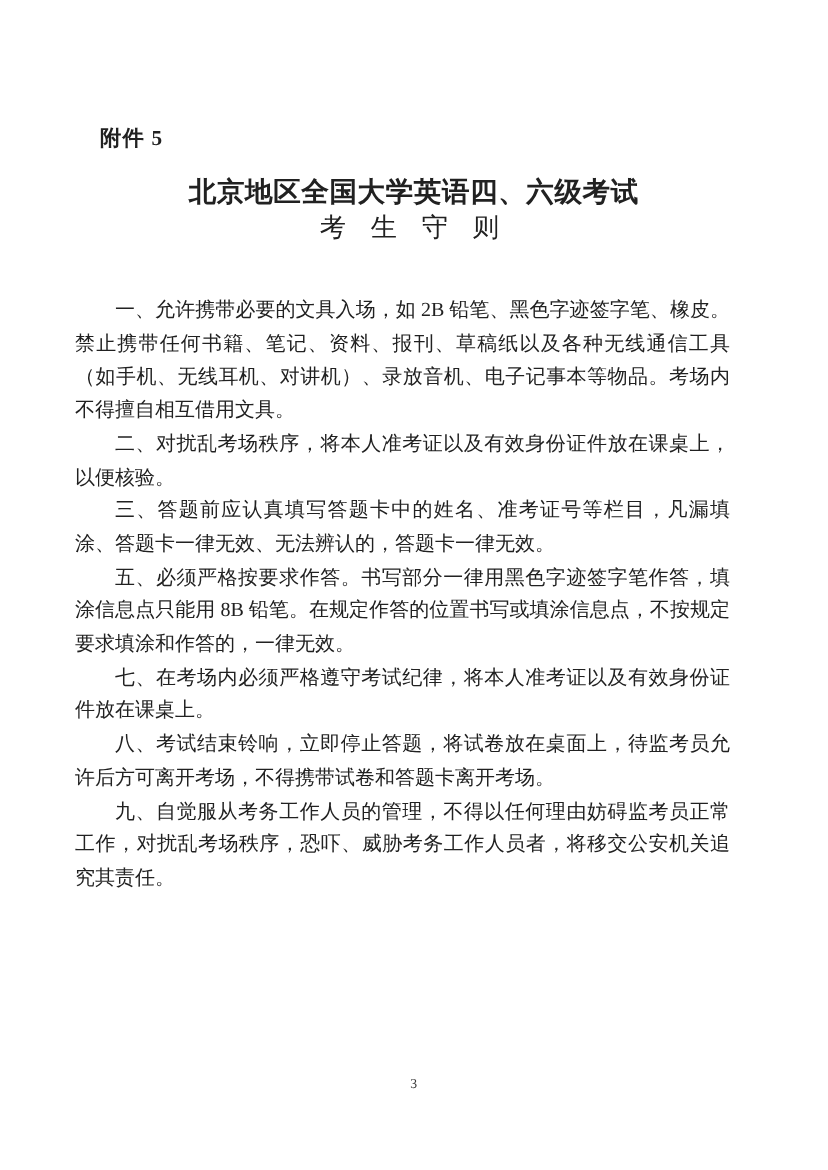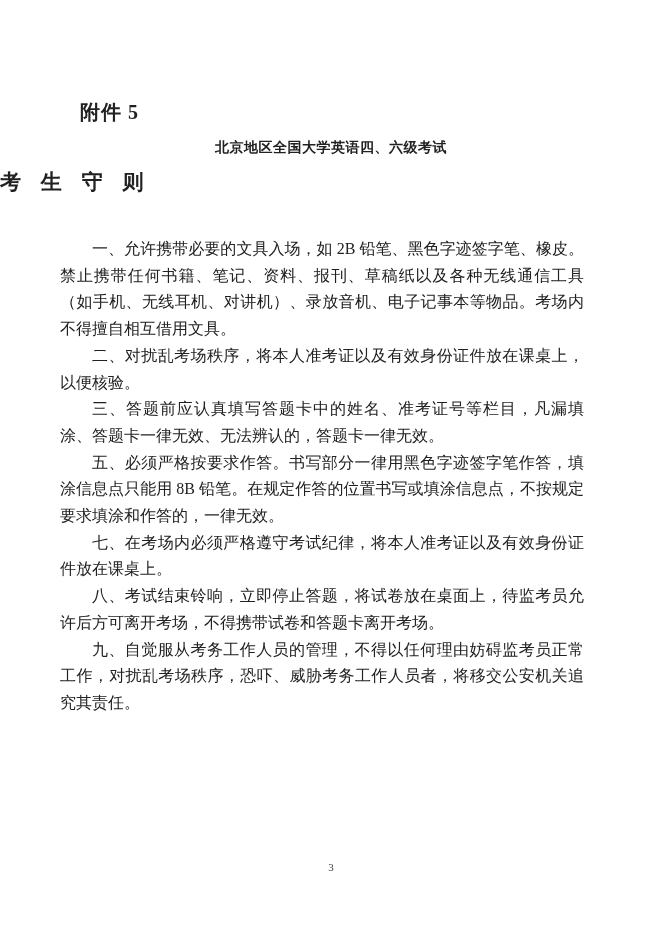--- a/index.html
+++ b/index.html
@@ -13,42 +13,43 @@
     height: 936px;
     background: #ffffff;
     font-family: "Liberation Serif", "DejaVu Serif", serif;
     color: #212121;
     overflow: hidden;
   }
   .attachment-label {
     position: absolute;
     left: 80px;
     top: 99px;
-    font-size: 20px;
+    font-size: 17px;
     font-weight: bold;
     letter-spacing: 1px;
   }
   .doc-title {
     position: absolute;
     left: 0;
     top: 139px;
     width: 662px;
     text-align: center;
-    font-size: 14px;
+    font-size: 22px;
     font-weight: bold;
     font-family: "Liberation Sans", "DejaVu Sans", sans-serif;
     letter-spacing: 0.5px;
   }
   .doc-subtitle {
     position: absolute;
     left: 0;
     top: 168px;
     width: 662px;
+    text-align: center;
     font-size: 21px;
-    font-weight: bold;
+    font-weight: normal;
     font-family: "Liberation Sans", "DejaVu Sans", sans-serif;
     letter-spacing: 7px;
   }
   .content {
     position: absolute;
     left: 60px;
     top: 236px;
     width: 524px;
     font-size: 16px;
     line-height: 26.7px;

